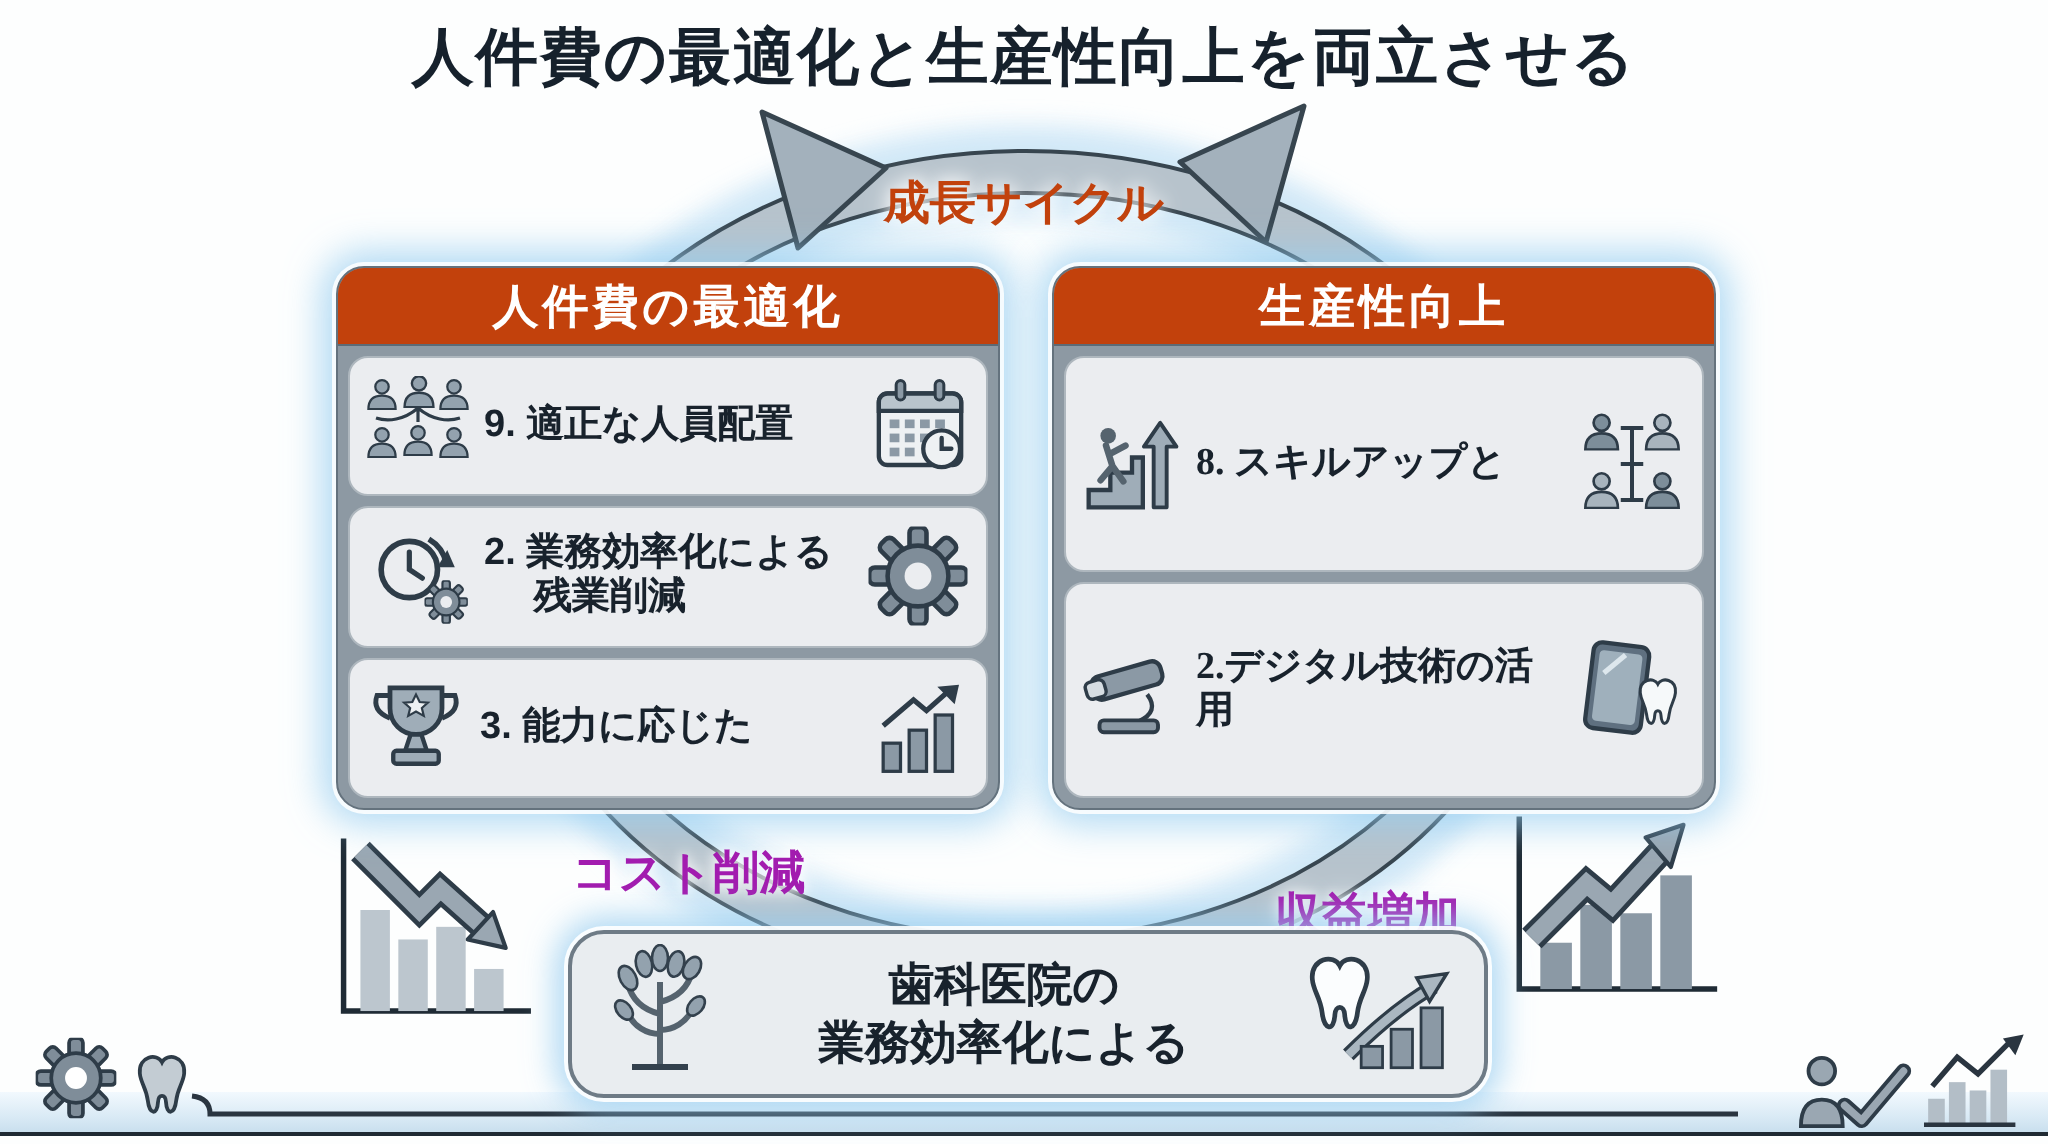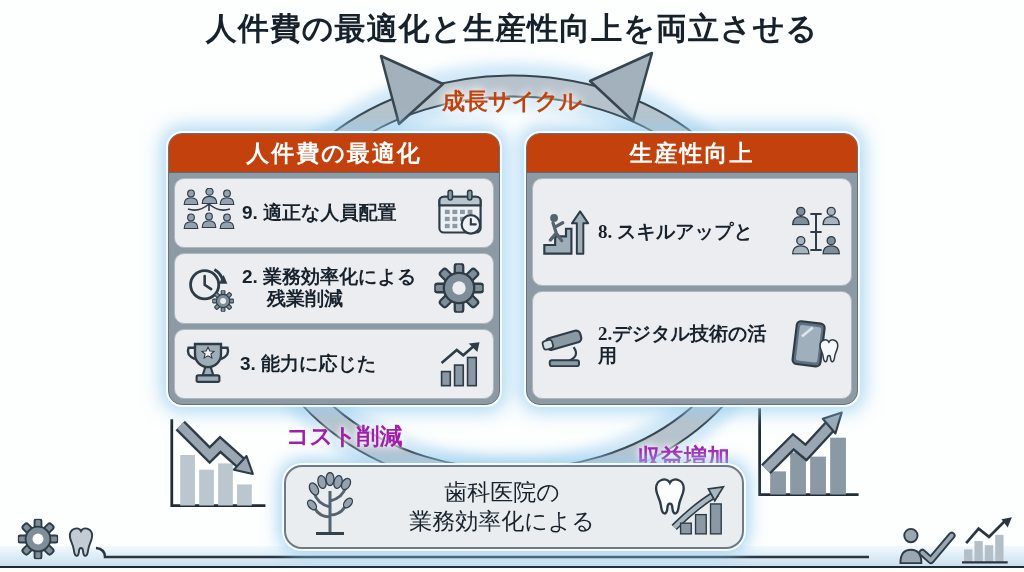--- a/index.html
+++ b/index.html
@@ -57,21 +57,21 @@
   #cost-label{top:421px;left:286px;}
   #revenue-label{top:426px;left:638px;margin-top:16px;}
   
   #bottom-box{
     top:465px;left:284px;width:456px;height:80px;z-index:5;
     background:#e9edf0;border:2px solid #6e7b86;border-radius:18px;
     box-shadow:0 0 0 2px rgba(255,255,255,.9),0 0 16px 6px rgba(150,205,240,.8);
     display:flex;align-items:center;
   }
   #bottom-box .text{
-    flex:1;text-align:center;font-size:23px;font-weight:400;line-height:1.25;color:#18222c;
+    flex:1;text-align:center;font-size:23px;font-weight:700;line-height:1.25;color:#18222c;
   }
   
   #decline-chart{top:415px;left:163px;z-index:2;}
   #rising-chart{top:404px;left:748px;z-index:2;}
   
   #band{
     left:0;top:546px;width:1024px;height:20px;z-index:0;
     background:linear-gradient(180deg,#f2f9fe 0%,#d6e8f4 70%,#c9dfee 100%);
     border-bottom:2px solid #1f2a33;
   }

